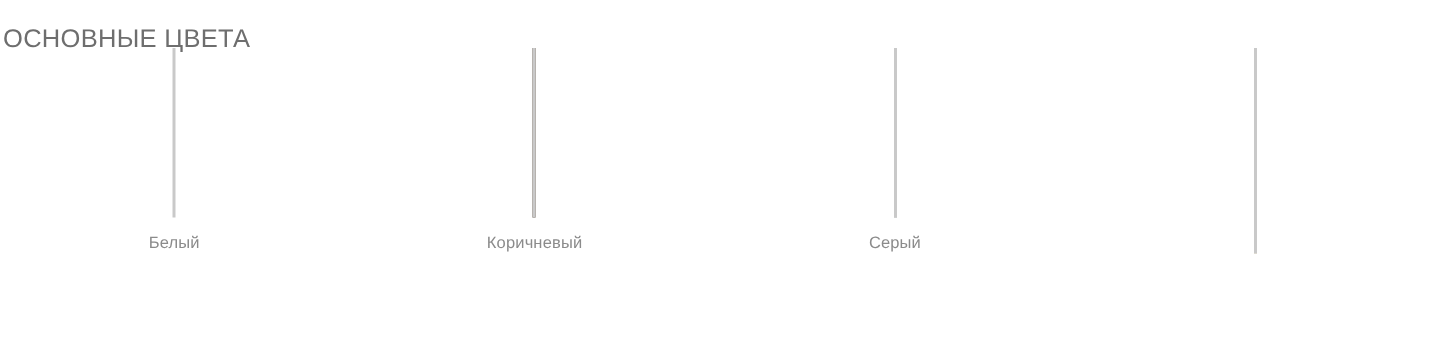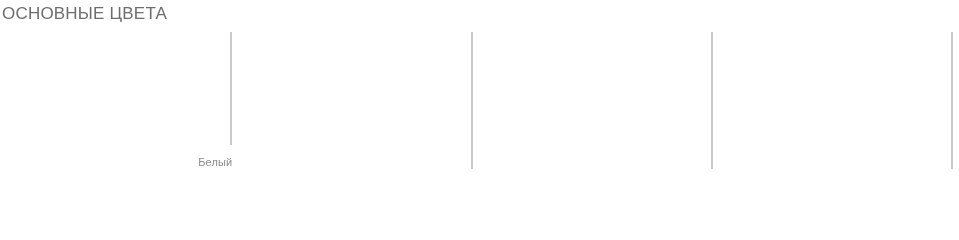--- a/index.html
+++ b/index.html
@@ -18,21 +18,21 @@
   .palette-section {
     position: relative;
     width: 959px;
     height: 206px;
     box-sizing: border-box;
   }
 
   .section-title {
     position: absolute;
     left: 2px;
-    top: 4px;
+    top: 16px;
     font-size: 17px;
     line-height: 20px;
     font-weight: 400;
     letter-spacing: 0.2px;
     color: #6e6e6e;
     white-space: nowrap;
   }
 
   .swatch-row {
     position: absolute;
@@ -43,21 +43,21 @@
     display: flex;
     flex-direction: row;
     align-items: stretch;
     gap: 8px;
   }
 
   .swatch-cell {
     flex: 1 1 0;
     display: flex;
     flex-direction: column;
-    align-items: flex-end;
+    align-items: center;
     min-width: 0;
   }
 
   .swatch-chip {
     height: 137px;
     box-sizing: border-box;
     border: 1px solid #c9c9c9;
     background: #ffffff;
   }
 
@@ -80,24 +80,26 @@
 
   <div class="swatch-row">
 
     <div class="swatch-cell">
       <div class="swatch-chip" style="background-color: rgb(255, 255, 255); border-color: rgb(201, 201, 201);"></div>
       <div class="swatch-label" style="color: rgb(139, 139, 139);">Белый</div>
     </div>
 
     <div class="swatch-cell">
       <div class="swatch-chip" style="background-color: rgb(73, 54, 40); border-color: rgb(201, 201, 201);"></div>
+      <div class="swatch-label" style="color: rgb(139, 139, 139);">Коричневый</div>
     </div>
 
     <div class="swatch-cell">
       <div class="swatch-chip" style="background-color: rgb(171, 173, 176); border-color: rgb(201, 201, 201);"></div>
+      <div class="swatch-label" style="color: rgb(139, 139, 139);">Серый</div>
     </div>
 
     <div class="swatch-cell">
       <div class="swatch-chip" style="background-color: rgb(227, 214, 180); border-color: rgb(201, 201, 201);"></div>
     </div>
 
   </div>
 </div>
 
 </body></html>

